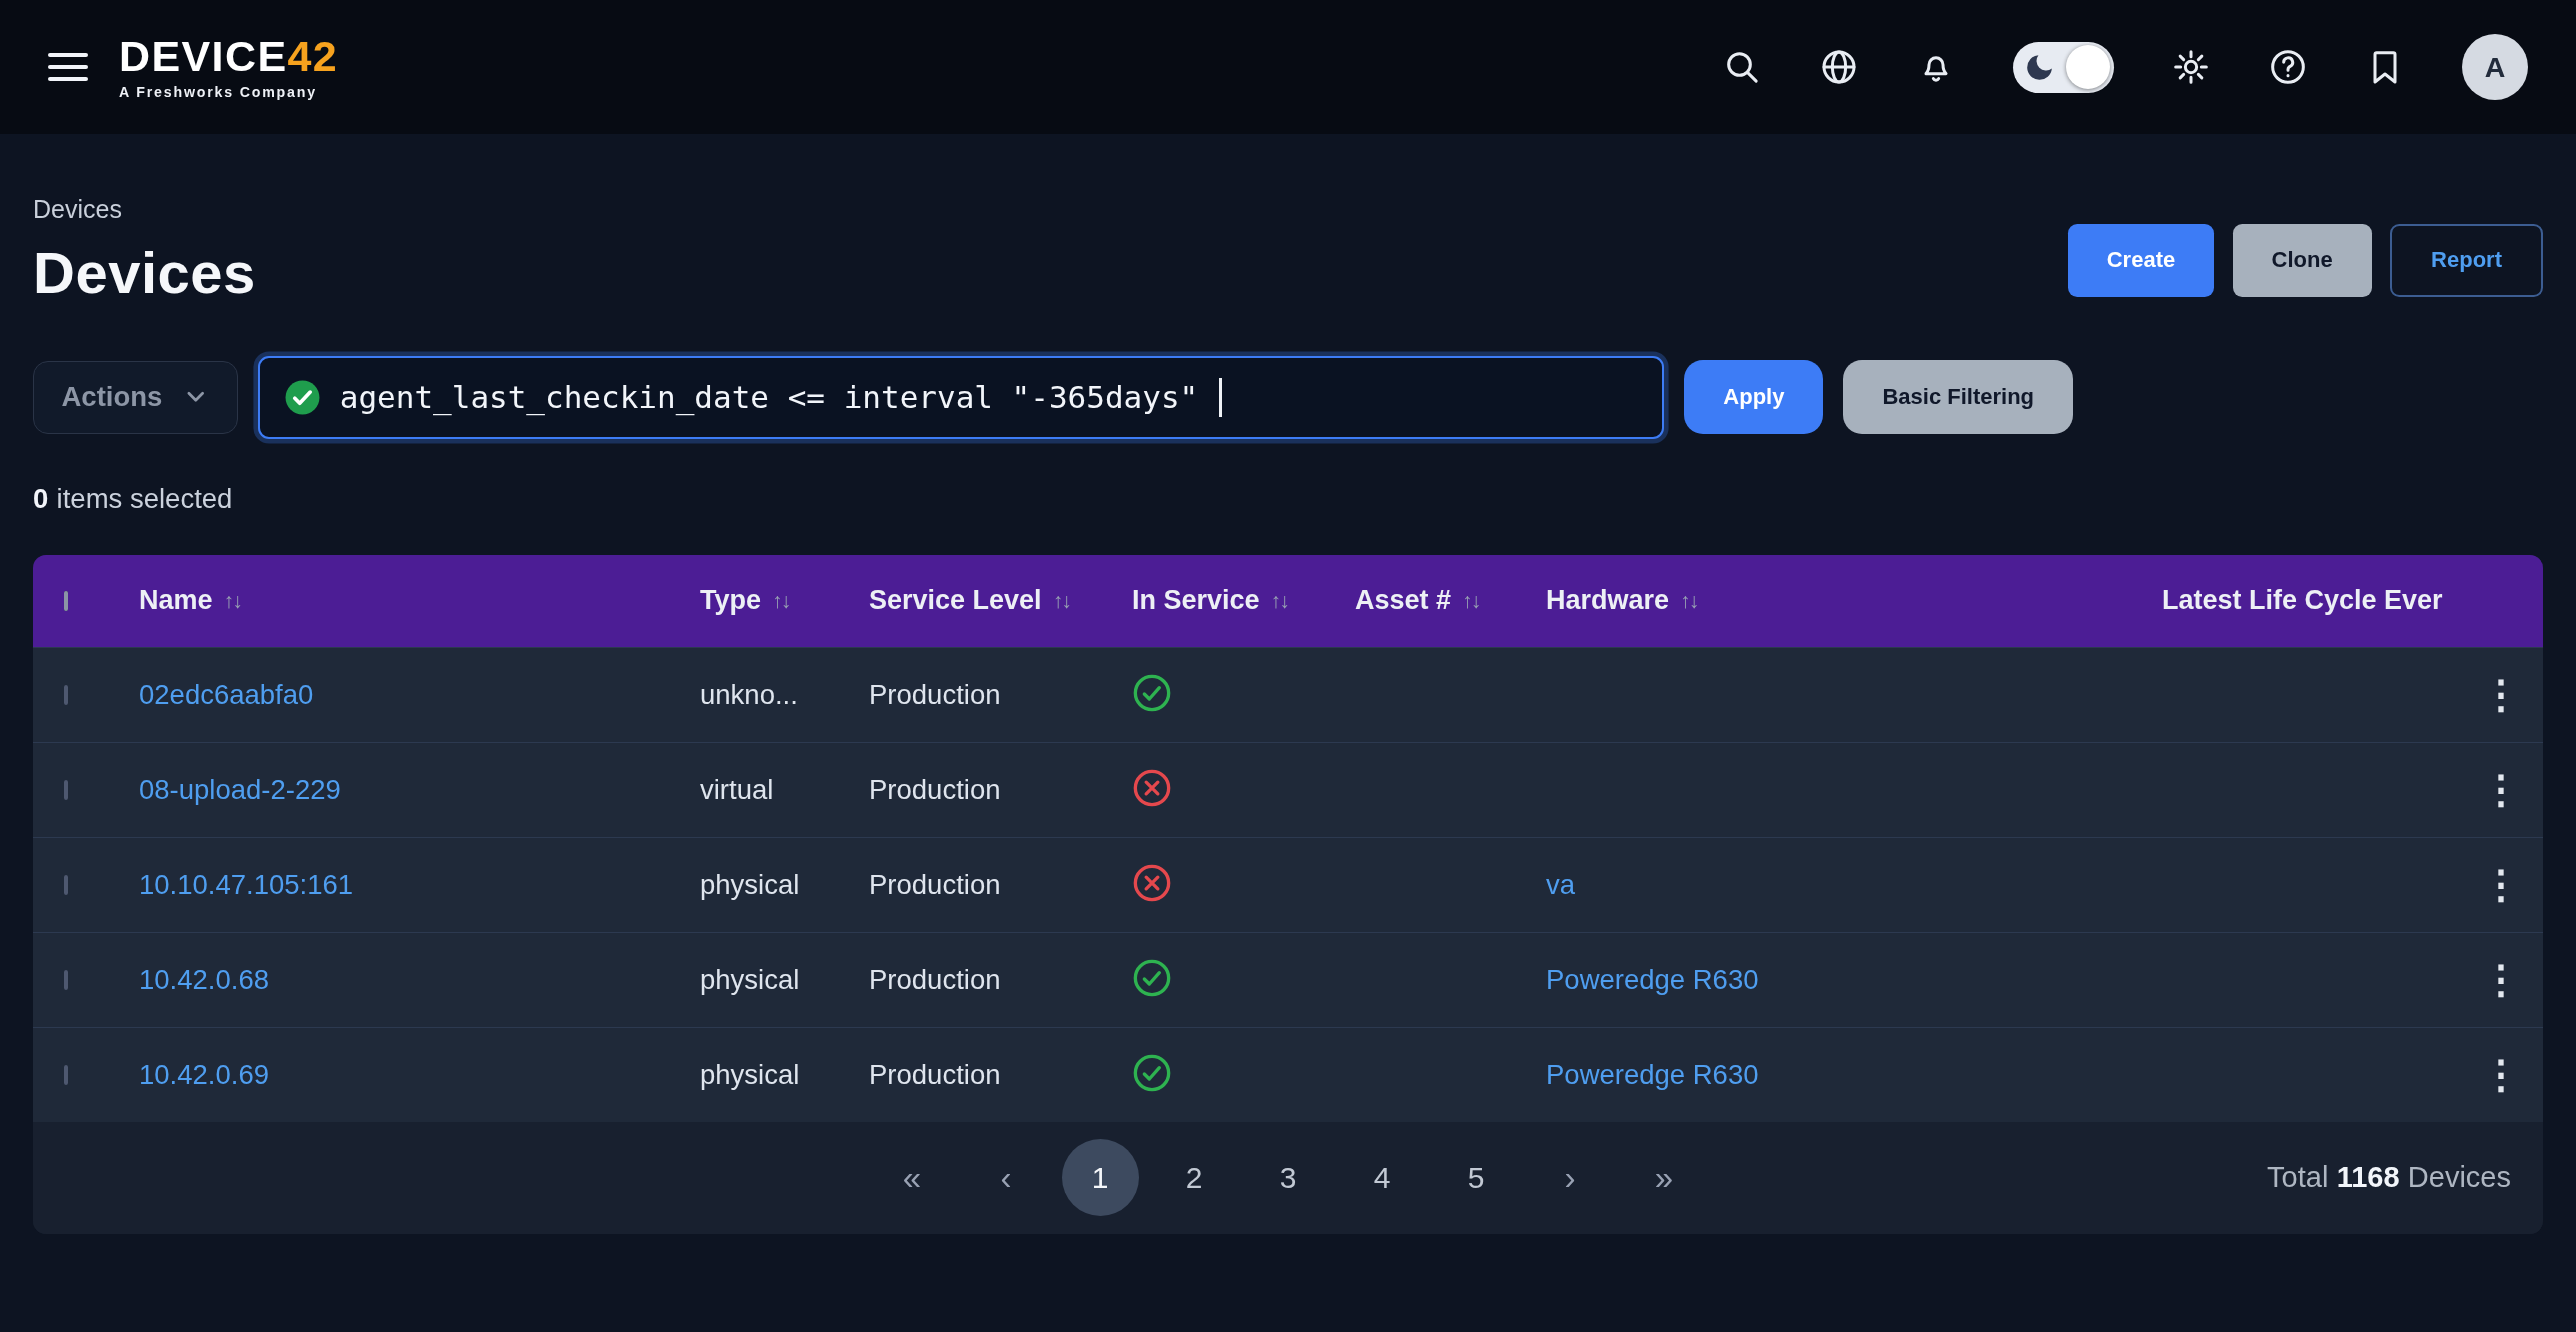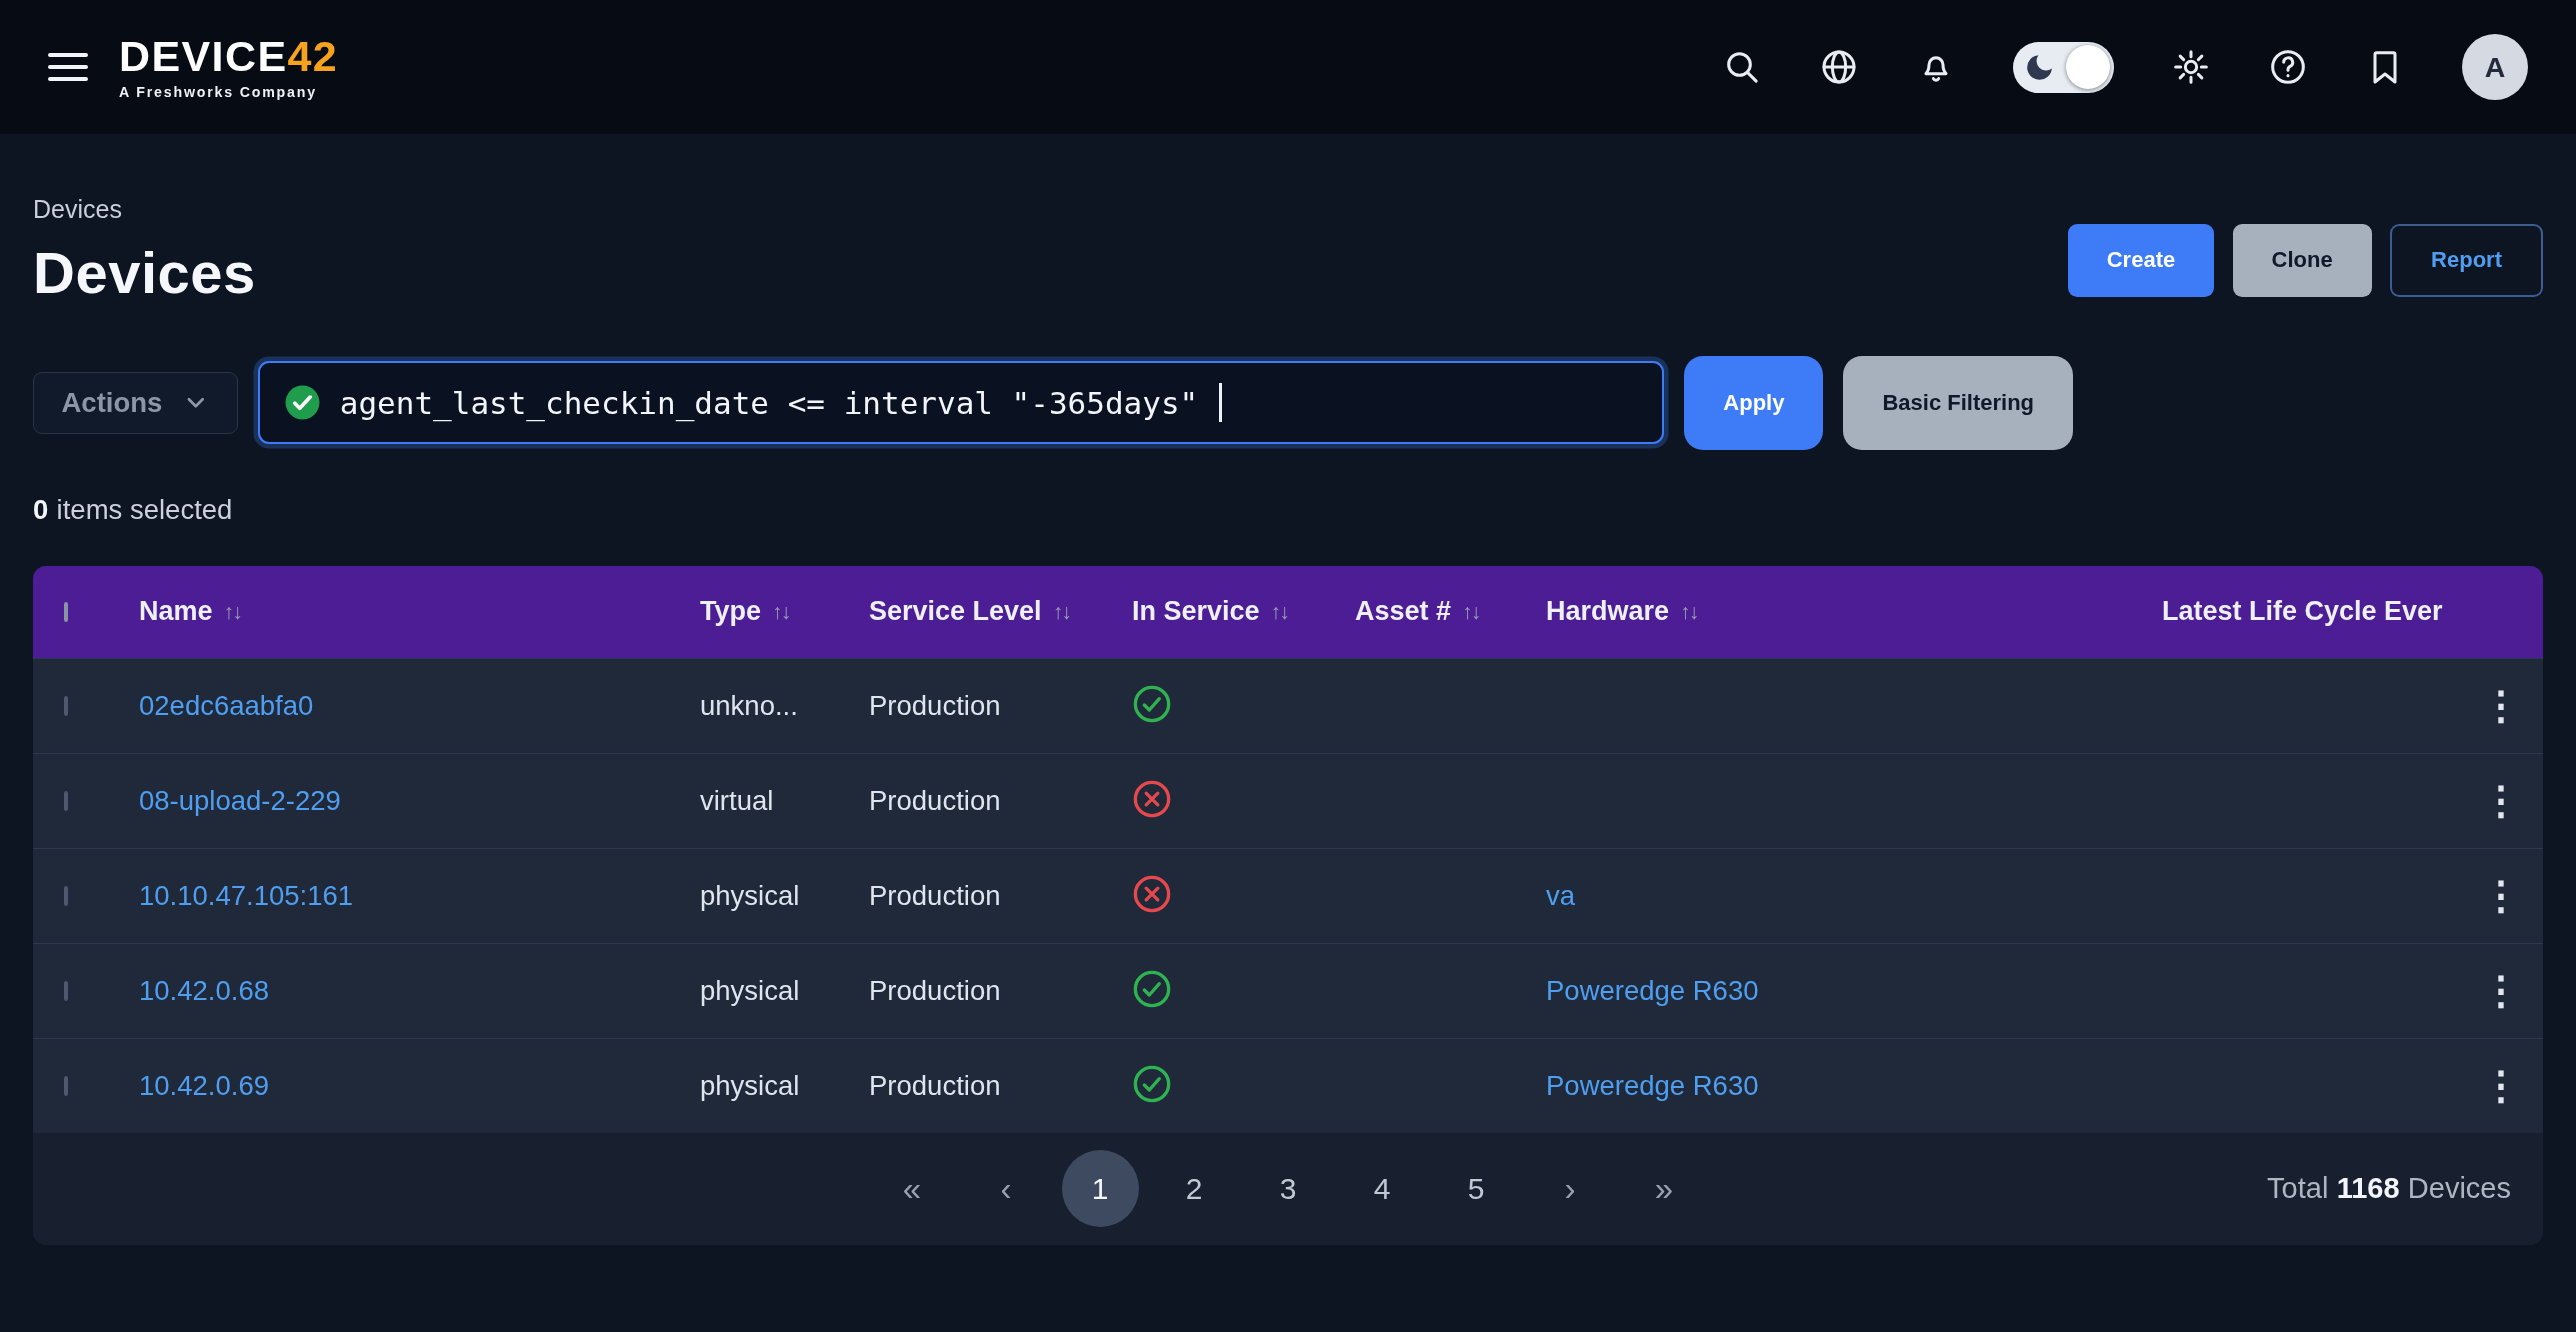--- a/index.html
+++ b/index.html
@@ -40,33 +40,33 @@
   .page-title { margin-top: 14.7px; font-size: 58px; font-weight: 800; color: #f5f7fa; letter-spacing: 0.5px; }
   .head-actions { display: flex; gap: 18.4px; margin-bottom: 9.2px; }
   .btn { border: none; border-radius: 9.2px; height: 73px; padding: 0 39px; font-size: 22px; font-weight: 700;
     font-family: "Liberation Sans", sans-serif; cursor: pointer; display:flex; align-items:center; gap: 14.7px; }
   .btn-primary { background: #3d7cf6; color: #ffffff; }
   .btn-gray { background: #a7b1bd; color: #10182a; }
   .btn-outline { background: transparent; border: 2.3px solid #3c5d92; color: #4f9ef0; }
 
   
   .filter-row { margin-top: 50px; display: flex; align-items: center; gap: 20px; }
-  .actions-btn { height: 62px; background: #111a2a; border: 1.8px solid #2a3447; border-radius: 9px;
+  .actions-btn { height: 73px; background: #111a2a; border: 1.8px solid #2a3447; border-radius: 15px;
     color: #8d96a6; font-size: 27.5px; font-weight: 600; padding: 0 27.5px; display:flex; align-items:center; gap: 20px; cursor:pointer;
     font-family:"Liberation Sans", sans-serif; }
   .actions-btn svg { width: 27.5px; height: 27.5px; stroke: #8d96a6; fill:none; stroke-width: 2.4; stroke-linecap: round; stroke-linejoin: round; }
   .query-box { width: 1406px; height: 83px; background: #0a1222; border: 2.3px solid #3d7cf6; border-radius: 11px;
     box-shadow: 0 0 0 4.6px rgba(61,124,246,.28); display: flex; align-items: center; padding: 0 24px; gap: 18.4px; cursor: text; }
   .query-check { width: 37px; height: 37px; flex: 0 0 37px; }
   .query-check svg { width: 37px; height: 37px; }
   .query-text { font-family: "DejaVu Sans Mono", monospace; font-size: 31px; color: #f2f5fa; white-space: pre; }
   .caret { display: inline-block; width: 2.8px; height: 39px; background: #eef1f6; margin-left: 2.8px; vertical-align: middle;
     animation: blink 1.1s step-end infinite; }
   @keyframes blink { 50% { opacity: 0; } }
-  .filter-row .btn { height: 94px; border-radius: 19px; }
+  .filter-row .btn { height: 74px; border-radius: 19px; }
 
   
   .selection { margin-top: 44px; font-size: 27.5px; color: #cbd2dd; }
   .selection .count { font-weight: 700; color: #f2f5fa; }
   .selection .lbl { margin-left: 8.3px; }
 
   
   .table-card { margin-top: 40px; background: #18202f; border-radius: 13px; overflow: hidden; }
   .thead, .trow {
     display: grid;

